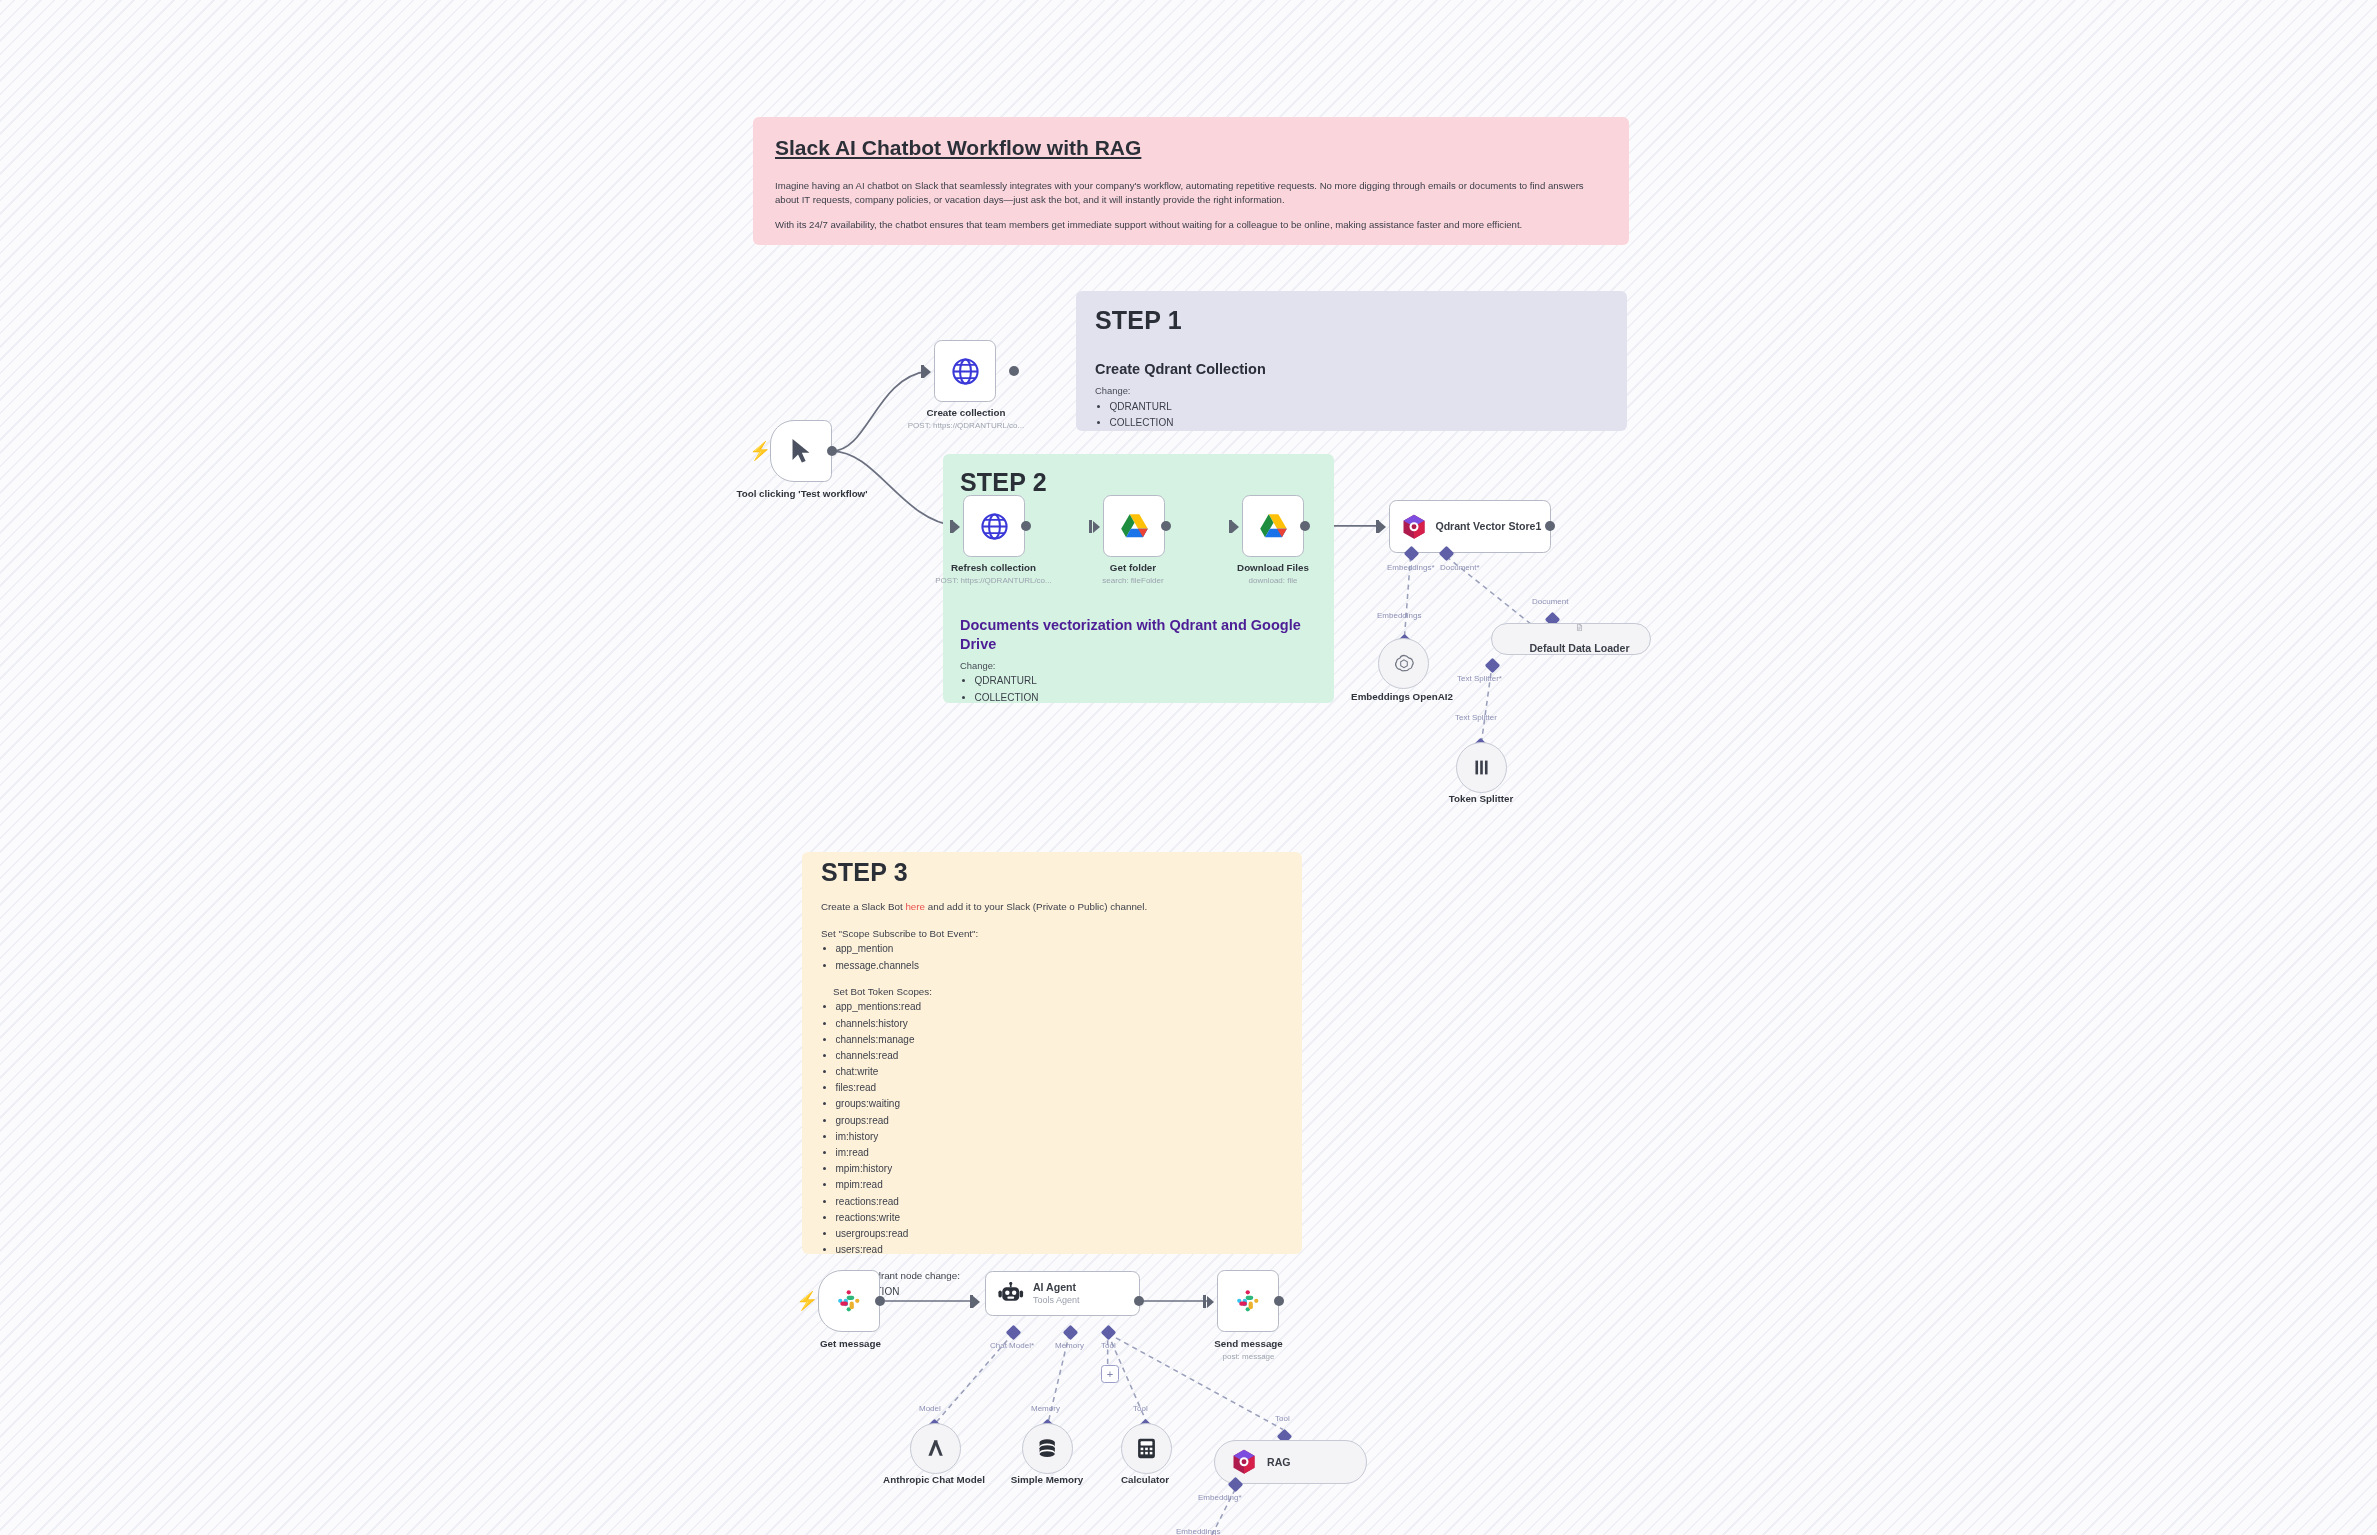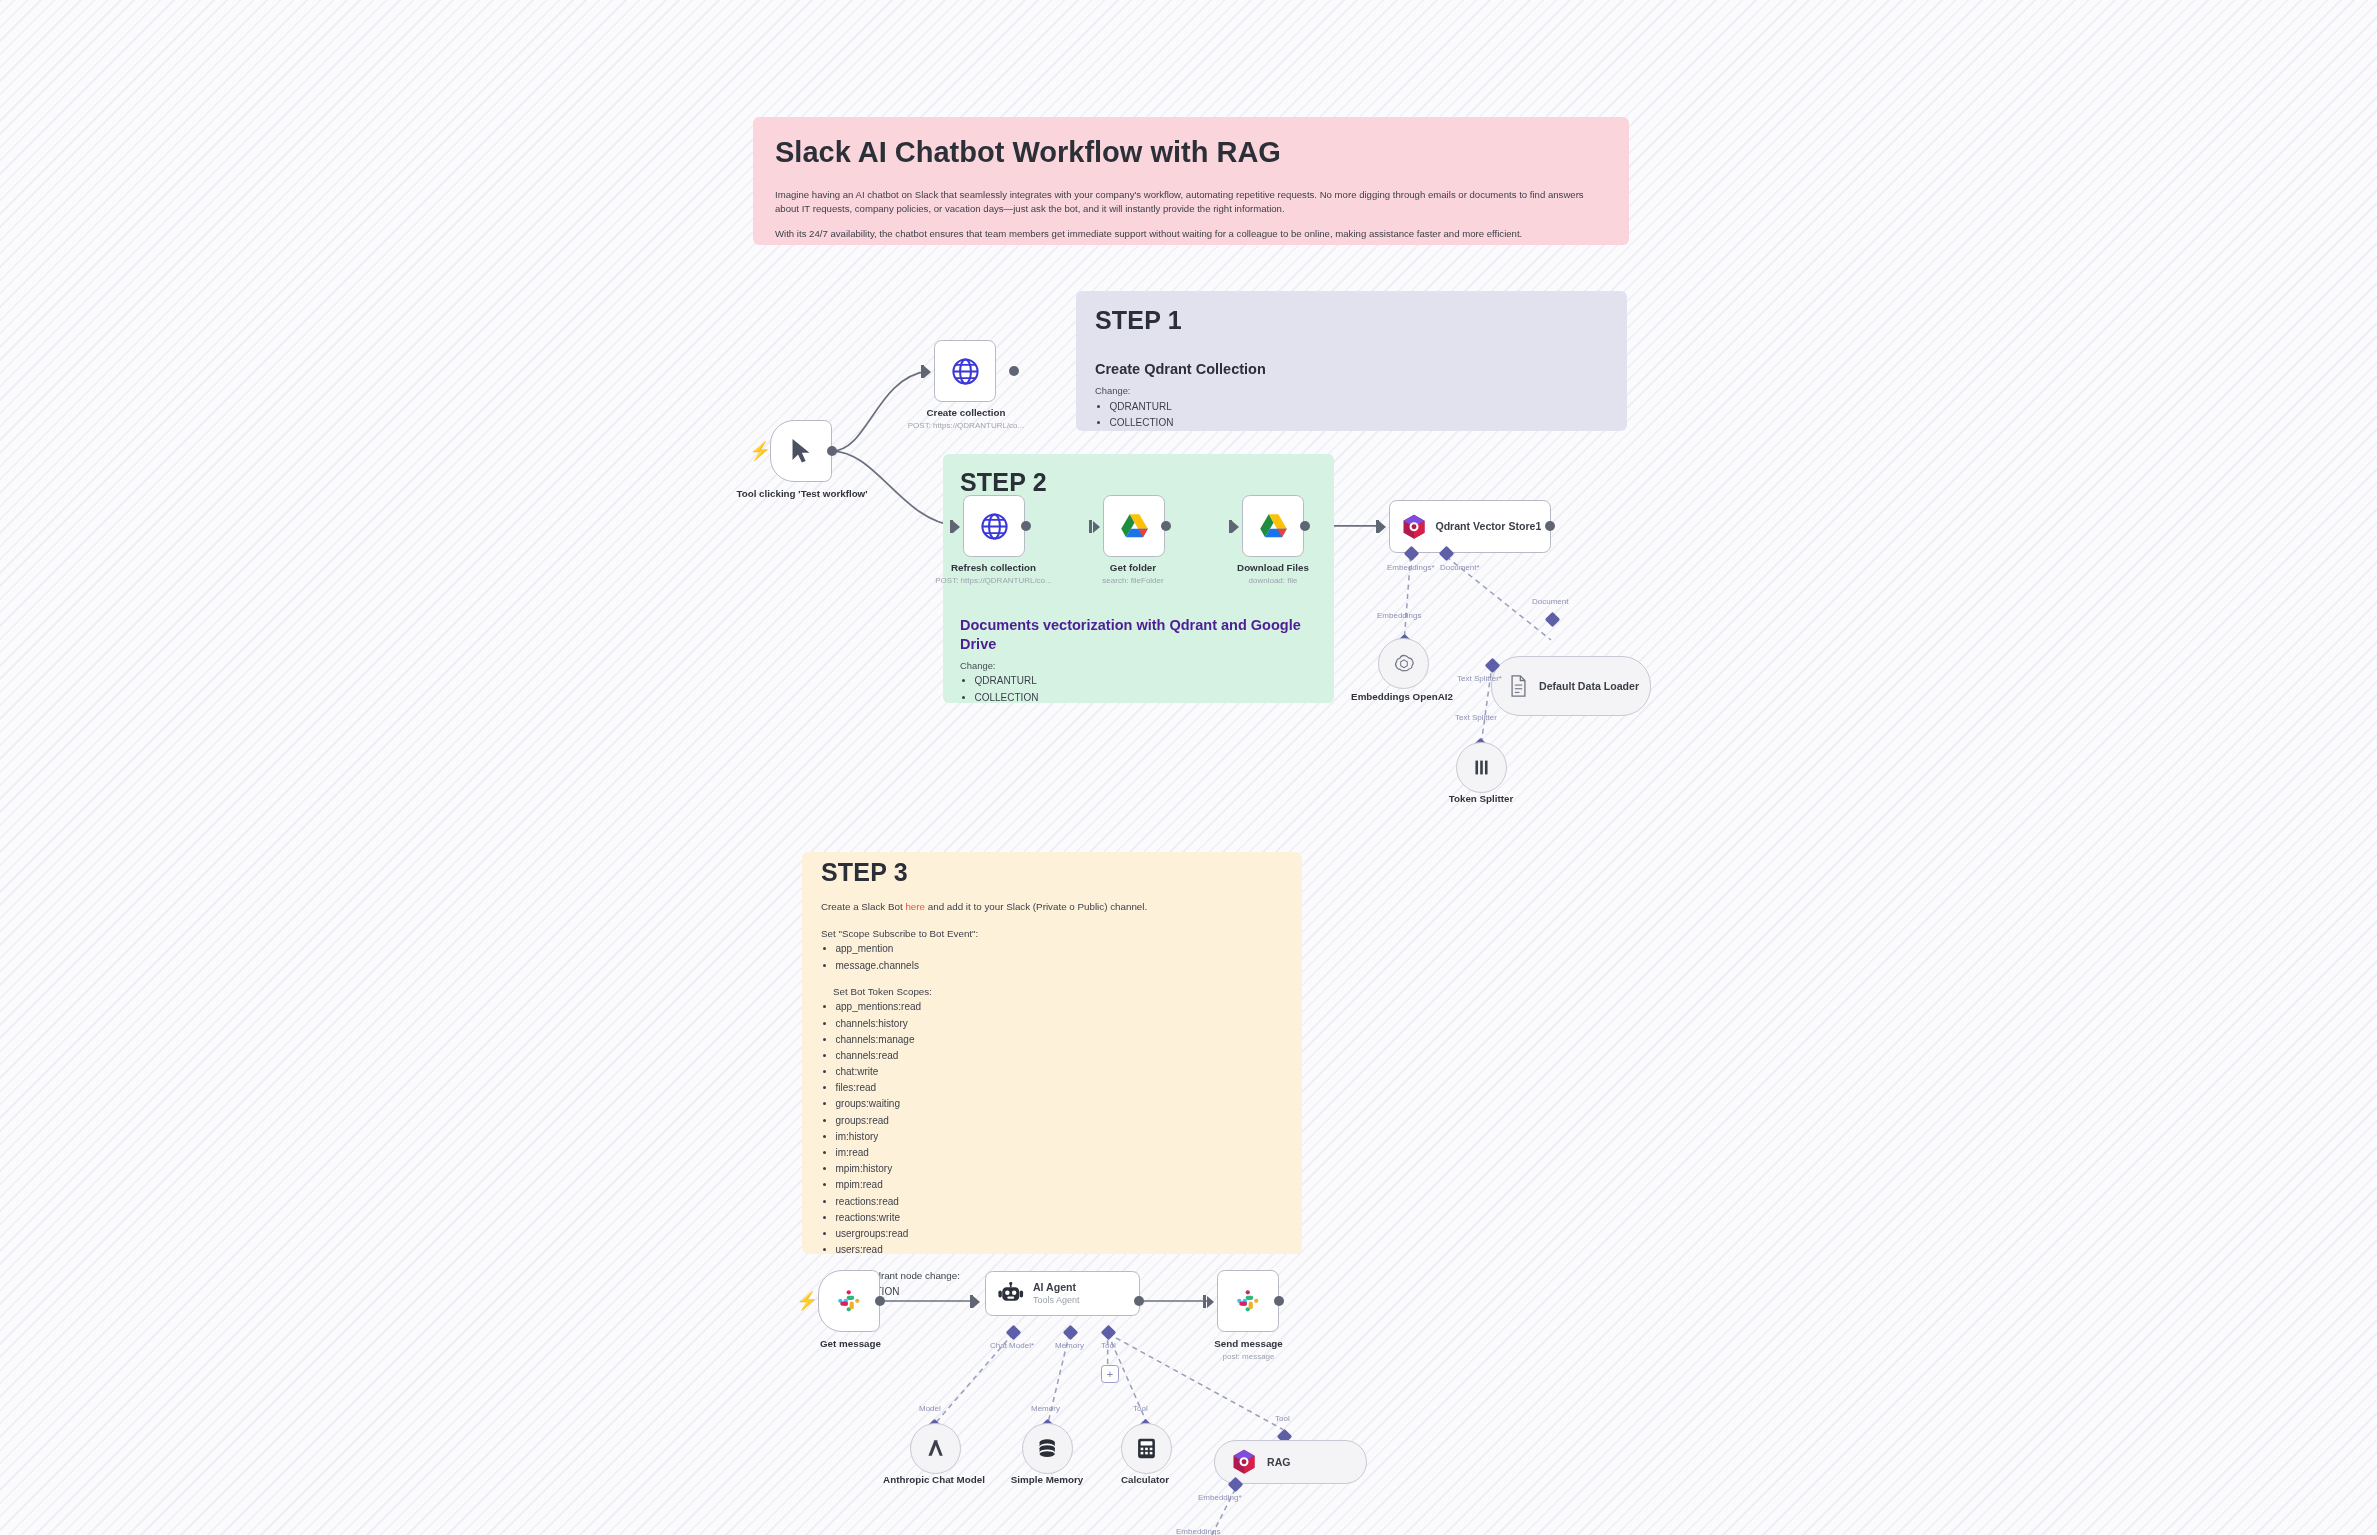--- a/index.html
+++ b/index.html
@@ -15,21 +15,21 @@
 
   
   .note{position:absolute;border-radius:6px;box-sizing:border-box;}
   .note .step-title{font-size:25px;font-weight:700;color:#2b2f38;letter-spacing:0.2px;}
   .note p,.note li{color:#3b3f49;}
   .note .body{font-size:9.8px;line-height:1.55;}
   .note ul{margin:2.6px 0 0 0;padding-left:14.5px;list-style:disc;}
   .note li{font-size:10px;line-height:1.62;}
 
   #note-intro{left:753px;top:117px;width:876px;height:128px;background:#fbd5dc;padding:19px 22px;}
-  #note-intro .main-title{font-size:29px;font-weight:700;color:#2b2f38;margin:0 0 19px 0;}
+  #note-intro .main-title{font-size:21px;font-weight:700;color:#2b2f38;margin:0 0 19px 0;text-decoration:underline;}
   #note-intro p{margin:0 0 10.2px 0;font-size:9.6px;line-height:1.5;}
 
   #note-step1{left:1076px;top:291px;width:551px;height:140px;background:#e2e2ef;padding:15.3px 19px;}
   #note-step1 .sub-title{font-size:14.5px;font-weight:700;color:#2b2f38;margin:25.5px 0 8.5px 0;}
   #note-step1 .change{font-size:9.4px;color:#474b55;margin:0;}
 
   #note-step2{left:943px;top:454px;width:391px;height:249px;background:#d5f2e3;padding:13.6px 17px;}
   #note-step2 .sub-title{font-size:14.5px;font-weight:700;color:#4c1d95;line-height:1.28;margin:0;}
   #note-step2 .change{font-size:9.4px;color:#474b55;margin:6.8px 0 0 0;}
   #note-step2 .inner-text{position:absolute;left:17px;top:162px;width:357px;}
@@ -279,21 +279,21 @@
     <svg width="22" height="22" viewBox="0 0 24 24">
       <path d="M12 2.6c-2.1 0-3.9 1.3-4.6 3.2-1.9.3-3.4 1.9-3.6 3.8-1.2 1.5-1.3 3.6-.2 5.2.6 1.8 2.3 3 4.2 3.1 1.2 1.4 3.2 1.9 4.9 1.2 1.8.5 3.7-.2 4.7-1.7 1.9-.3 3.4-1.9 3.6-3.8 1.2-1.5 1.3-3.6.2-5.2-.6-1.8-2.3-3-4.2-3.1-1-1.6-2.9-2.4-5-2.7z" fill="none" stroke="#6f7480" stroke-width="1.2"></path>
       <path d="M12 7.5 L15.6 9.6 L15.6 13.8 L12 15.9 L8.4 13.8 L8.4 9.6 Z" fill="none" stroke="#6f7480" stroke-width="1.1"></path>
     </svg>
   </div>
   <div class="caption" style="left:1351px;top:691px;width:102px;">
     <div class="cname">Embeddings OpenAI2</div>
   </div>
 
   <div class="diamond" style="left:1547px;top:614px;"></div>
-  <div class="pill" style="left:1491px;top:656px;width:160px;height:60px;">
+  <div class="pill" style="left:1491px;top:623px;width:160px;height:32px;flex-direction:column;">
     <svg width="19" height="22" viewBox="0 0 20 24">
       <path d="M3 1 h9 l5 5 v17 h-14 z" fill="none" stroke="#6f7480" stroke-width="1.4"></path>
       <path d="M12 1 v5 h5" fill="none" stroke="#6f7480" stroke-width="1.4"></path>
       <line x1="6" y1="11" x2="14" y2="11" stroke="#6f7480" stroke-width="1.2"></line>
       <line x1="6" y1="15" x2="14" y2="15" stroke="#6f7480" stroke-width="1.2"></line>
       <line x1="6" y1="19" x2="11" y2="19" stroke="#6f7480" stroke-width="1.2"></line>
     </svg>
     <div class="ptitle">Default Data Loader</div>
   </div>
   <div class="diamond" style="left:1487px;top:660px;"></div>

